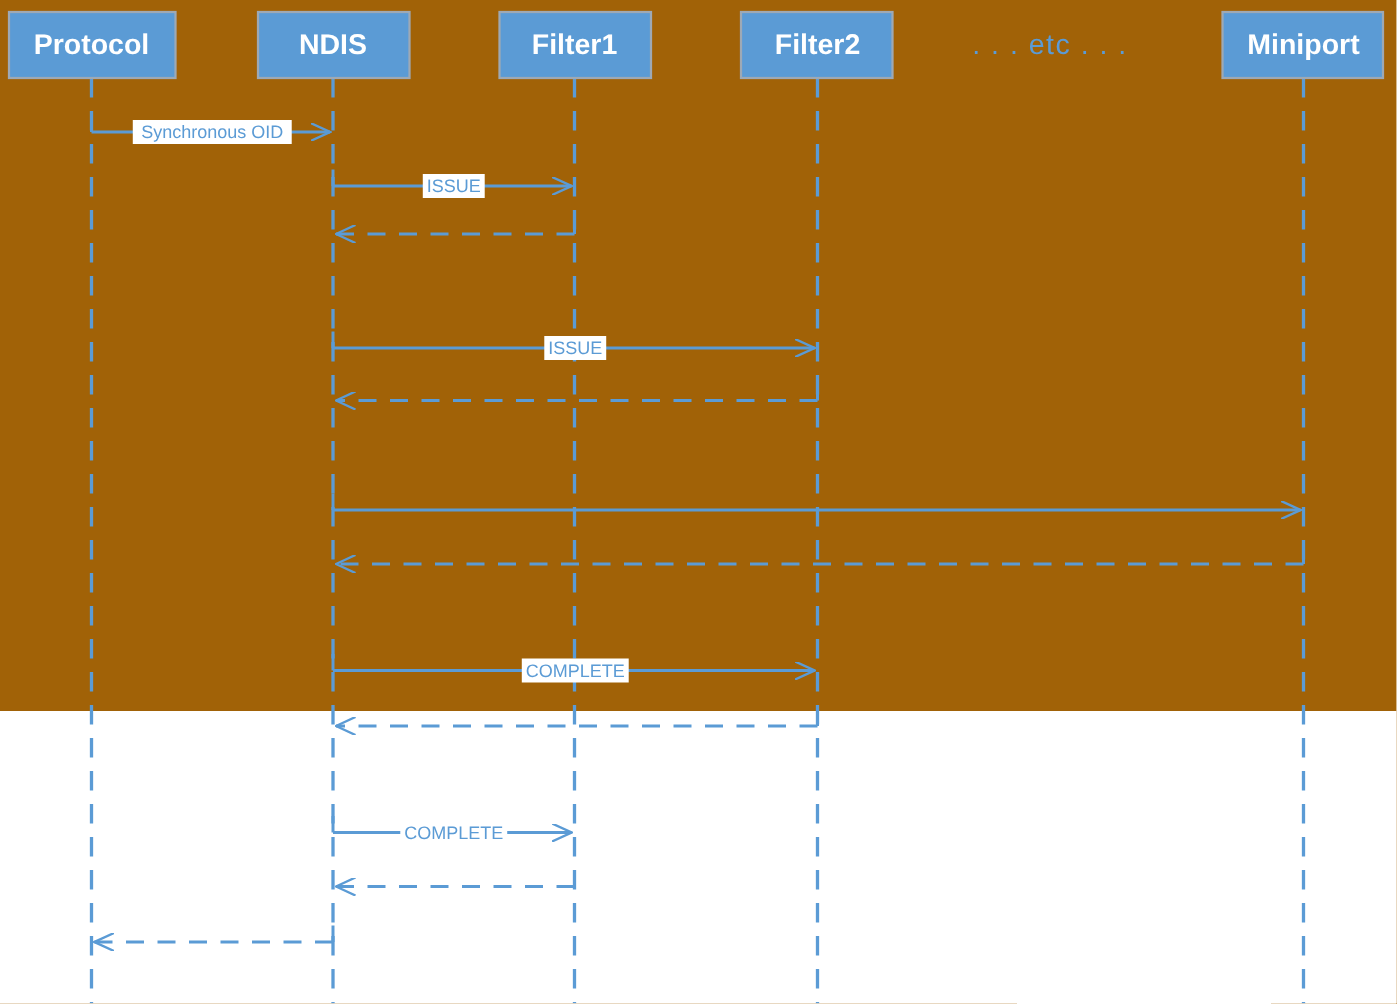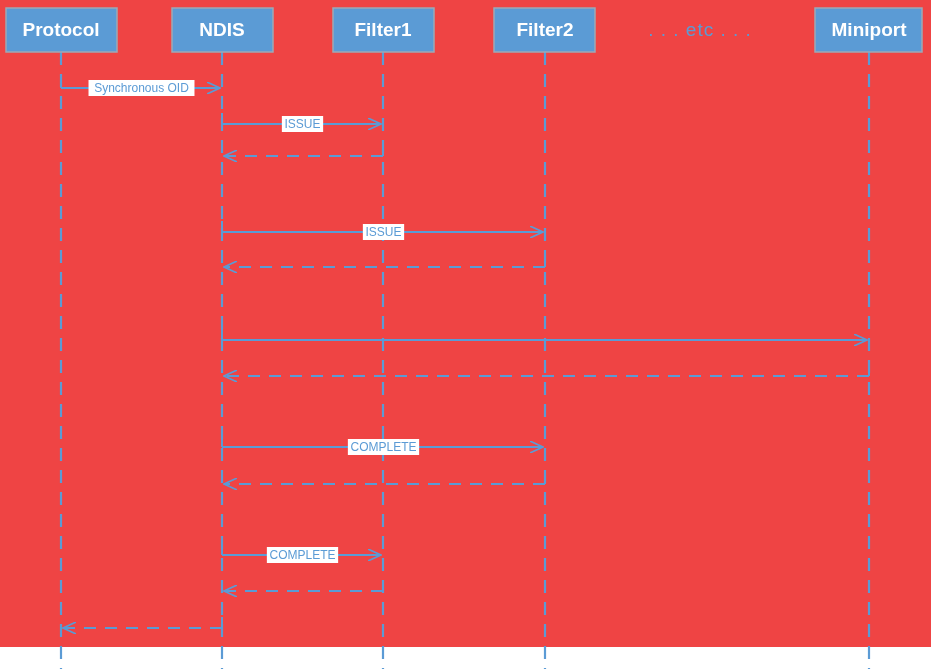--- a/index.html
+++ b/index.html
@@ -9,22 +9,22 @@
   }
   body {
     width: 931px;
     height: 669px;
     font-family: "Liberation Sans", sans-serif;
     overflow: hidden;
   }
   #diagram-root {
     position: relative;
     width: 931px;
-    height: 647px;
-    background: #ef4444;
+    height: 474px;
+    background: #a16207;
   }
   #sequence-svg {
     position: absolute;
     top: 0;
     left: 0;
     width: 931px;
     height: 669px;
   }
   .lifeline-box-label {
     font-family: "Liberation Sans", sans-serif;

